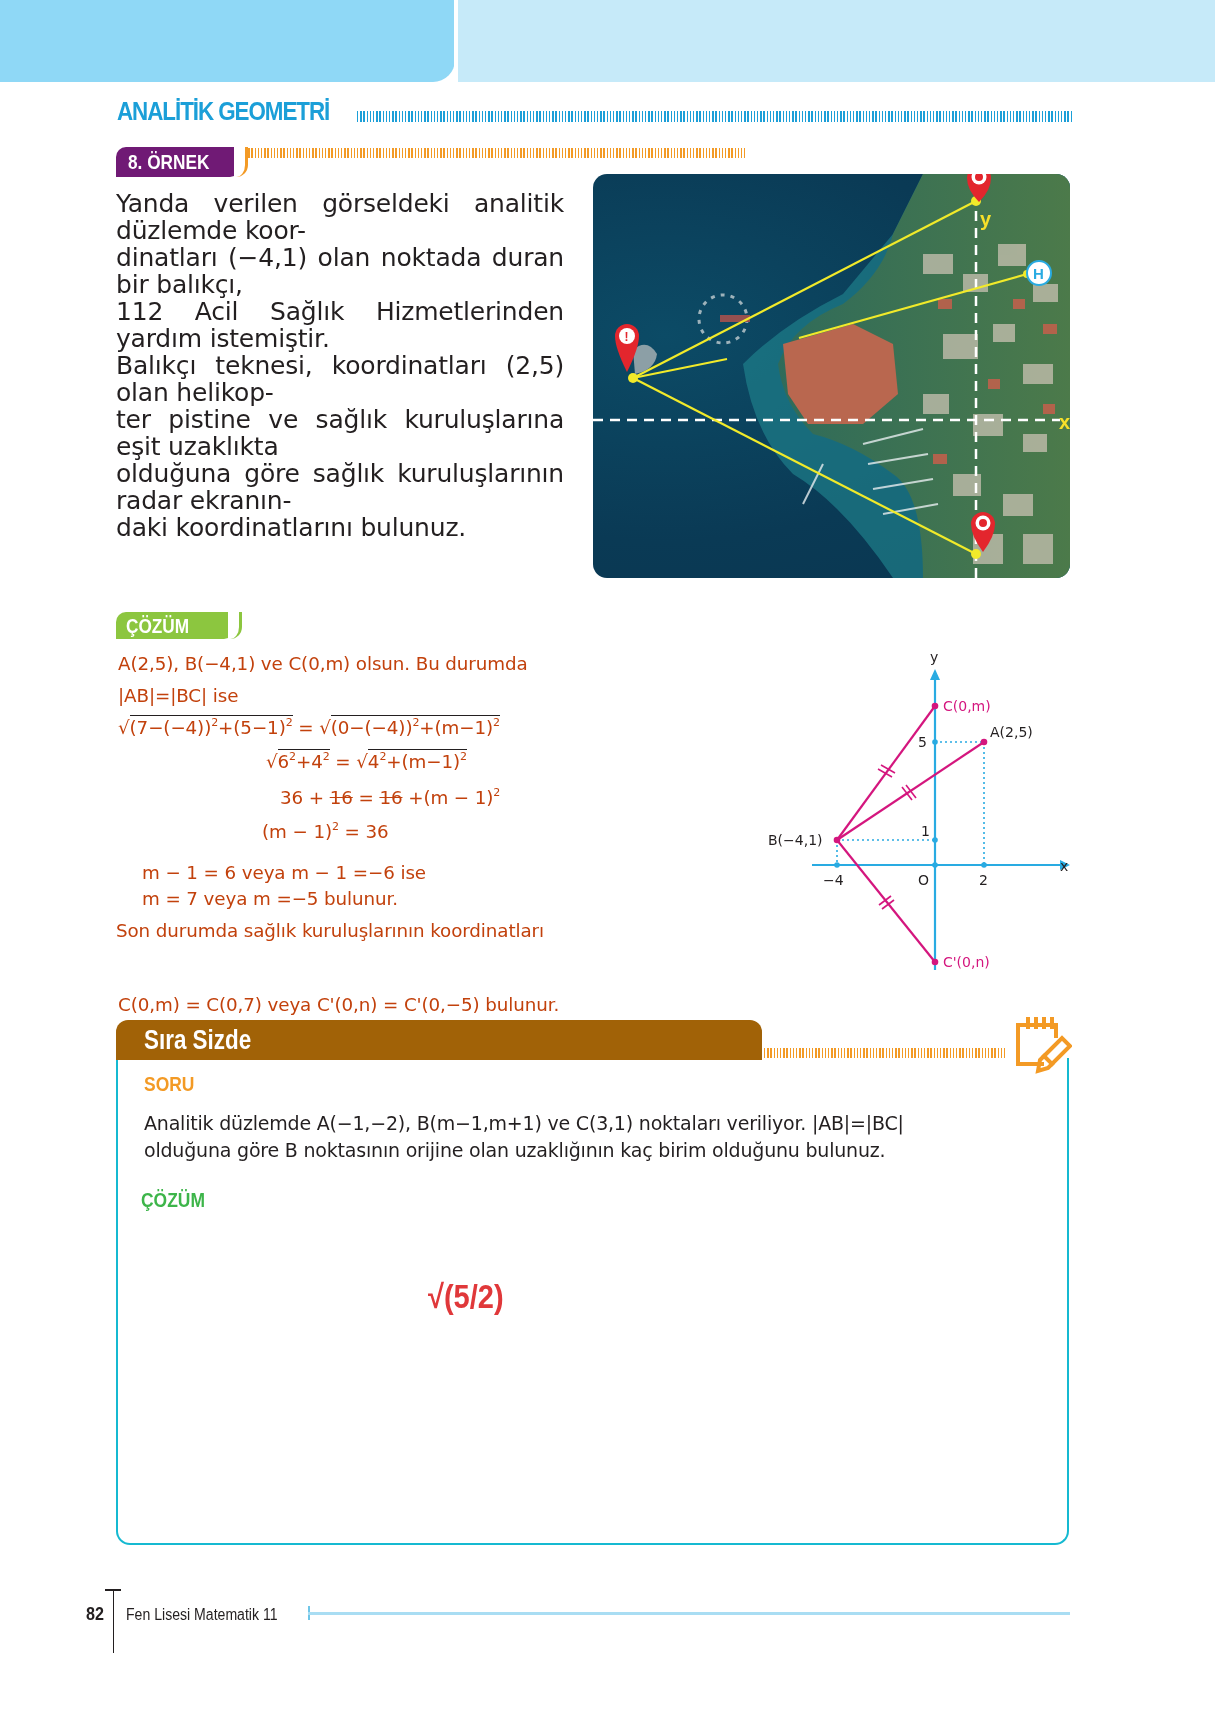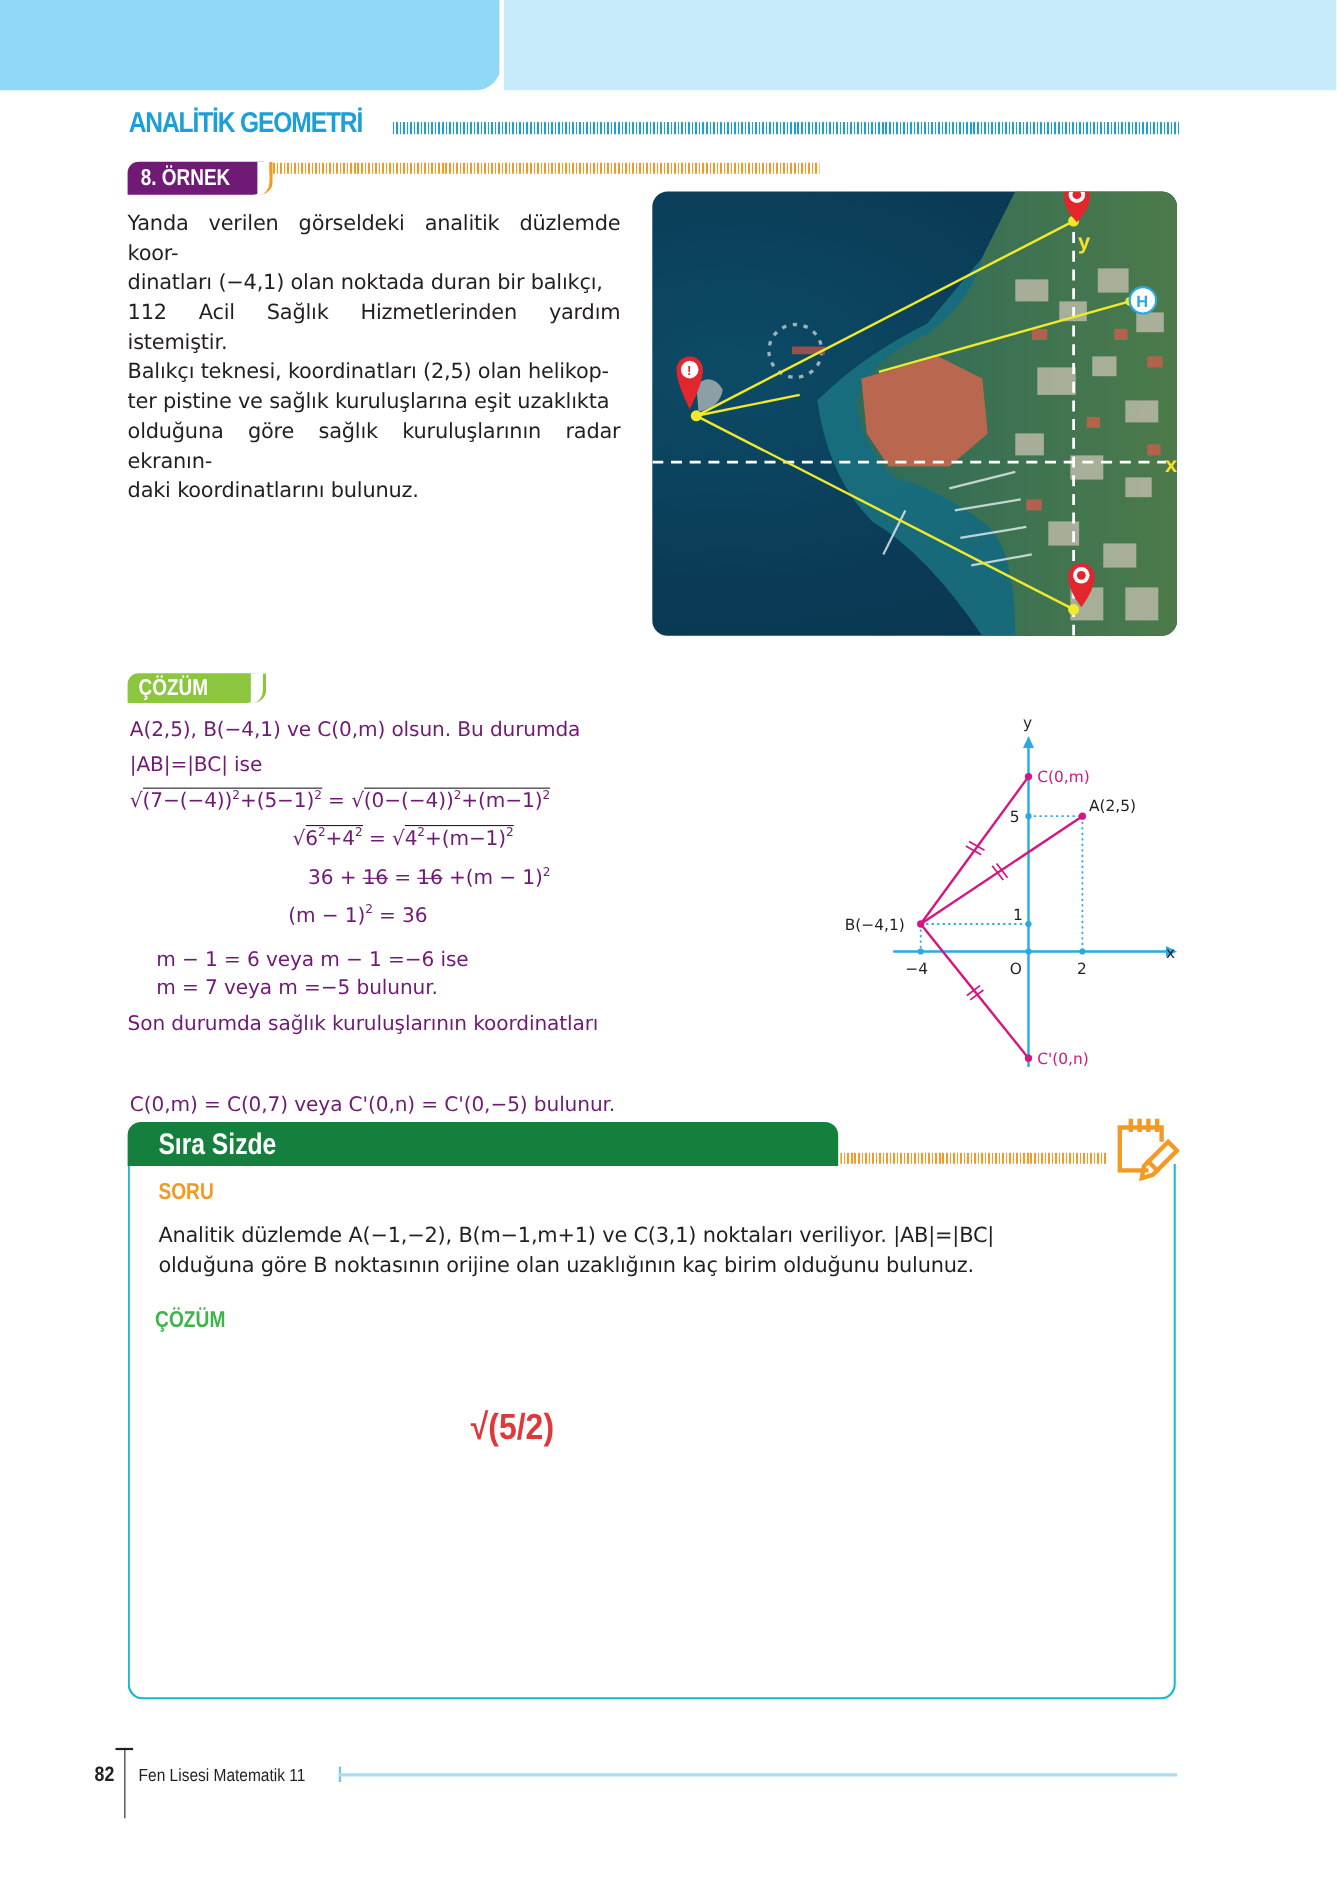--- a/index.html
+++ b/index.html
@@ -13,37 +13,37 @@
   .hatch { background-image: repeating-linear-gradient(90deg, var(--hc) 0 1.4px, transparent 1.4px 3.2px); height:11px; }
 
   .chapter-title { position:absolute; left:117px; top:96px; font-family:"Liberation Sans", sans-serif; font-weight:bold; font-size:26px; color:#1b9fd8; letter-spacing:-1.2px; transform:scaleX(0.86); transform-origin:left center; }
   .chapter-hatch { position:absolute; left:357px; top:111px; width:715px; --hc:#1b9fd8; }
 
   .ornek-tab { position:absolute; left:116px; top:147px; width:124px; height:30px; background:#701a75; border-radius:10px 0 10px 0; }
   .ornek-tab-label { position:absolute; left:12px; top:3px; font-family:"Liberation Sans", sans-serif; font-weight:bold; font-size:21px; color:#ffffff; transform:scaleX(0.82); transform-origin:left center; white-space:nowrap; }
   .ornek-tab-curl { position:absolute; right:-8px; top:0; width:14px; height:30px; border-right:3px solid #f39a25; border-bottom-right-radius:12px; background:#fff; }
   .ornek-hatch { position:absolute; left:245px; top:148px; width:500px; --hc:#f39a25; height:10px; }
 
-  .problem-text { position:absolute; left:116px; top:190px; width:448px; font-family:"DejaVu Sans", sans-serif; font-size:19px; line-height:27px; text-align:justify; color:#231f20; letter-spacing:-0.2px; }
+  .problem-text { position:absolute; left:116px; top:190px; width:448px; font-family:"DejaVu Sans", sans-serif; font-size:25px; line-height:27px; text-align:justify; color:#231f20; letter-spacing:-0.2px; }
 
   .photo { position:absolute; left:593px; top:174px; width:477px; height:404px; border-radius:14px; overflow:hidden; background: radial-gradient(ellipse at 15% 40%, #0c4b66 0%, #0a3a55 60%, #0a3650 100%); }
   .photo svg { position:absolute; left:0; top:0; }
 
   .cozum-tab { position:absolute; left:116px; top:612px; width:118px; height:27px; background:#8cc63f; border-radius:10px 0 10px 0; }
   .cozum-tab-label { position:absolute; left:10px; top:2px; font-family:"Liberation Sans", sans-serif; font-weight:bold; font-size:21px; color:#ffffff; transform:scaleX(0.82); transform-origin:left center; }
   .cozum-tab-curl { position:absolute; right:-8px; top:0; width:14px; height:27px; border-right:3px solid #8cc63f; border-bottom-right-radius:12px; background:#fff; }
 
-  .sol-line { position:absolute; font-size:18.3px; color:#701a75; white-space:nowrap; letter-spacing:-0.1px; }
+  .sol-line { position:absolute; font-size:18.3px; color:#c2410c; white-space:nowrap; letter-spacing:-0.1px; }
   .sup { font-size:11px; vertical-align:8px; }
   .strike { text-decoration:line-through; }
   .sqrt-bar { border-top:1.5px solid #231f20; padding-top:1px; }
 
   .graph { position:absolute; left:760px; top:640px; width:320px; height:340px; }
 
-  .sira-header { position:absolute; left:116px; top:1020px; width:646px; height:40px; background:#15803d; border-radius:12px 12px 0 0; }
+  .sira-header { position:absolute; left:116px; top:1020px; width:646px; height:40px; background:#a16207; border-radius:12px 12px 0 0; }
   .sira-title { position:absolute; left:28px; top:5px; font-family:"Liberation Sans", sans-serif; font-weight:bold; font-size:27px; color:#ffffff; transform:scaleX(0.83); transform-origin:left center; white-space:nowrap; }
   .sira-box { position:absolute; left:116px; top:1058px; width:953px; height:487px; border:2.5px solid #15b9d1; border-top:none; border-radius:0 0 14px 14px; }
   .sira-hatch { position:absolute; left:764px; top:1048px; width:242px; --hc:#f39a25; height:10px; }
   .note-icon { position:absolute; left:1010px; top:1016px; width:62px; height:58px; }
 
   .soru-label { position:absolute; left:144px; top:1072px; font-family:"Liberation Sans", sans-serif; font-weight:bold; font-size:21px; color:#f39a25; transform:scaleX(0.83); transform-origin:left center; }
   .soru-text { position:absolute; left:144px; top:1110px; width:900px; font-size:19px; line-height:27px; color:#231f20; letter-spacing:-0.2px; }
   .cozum2-label { position:absolute; left:141px; top:1188px; font-family:"Liberation Sans", sans-serif; font-weight:bold; font-size:21px; color:#3db54a; transform:scaleX(0.83); transform-origin:left center; }
   .answer { position:absolute; left:428px; top:1278px; font-family:"Liberation Sans", sans-serif; font-weight:bold; font-size:33px; color:#e0383a; transform:scaleX(0.88); transform-origin:left center; }
 

